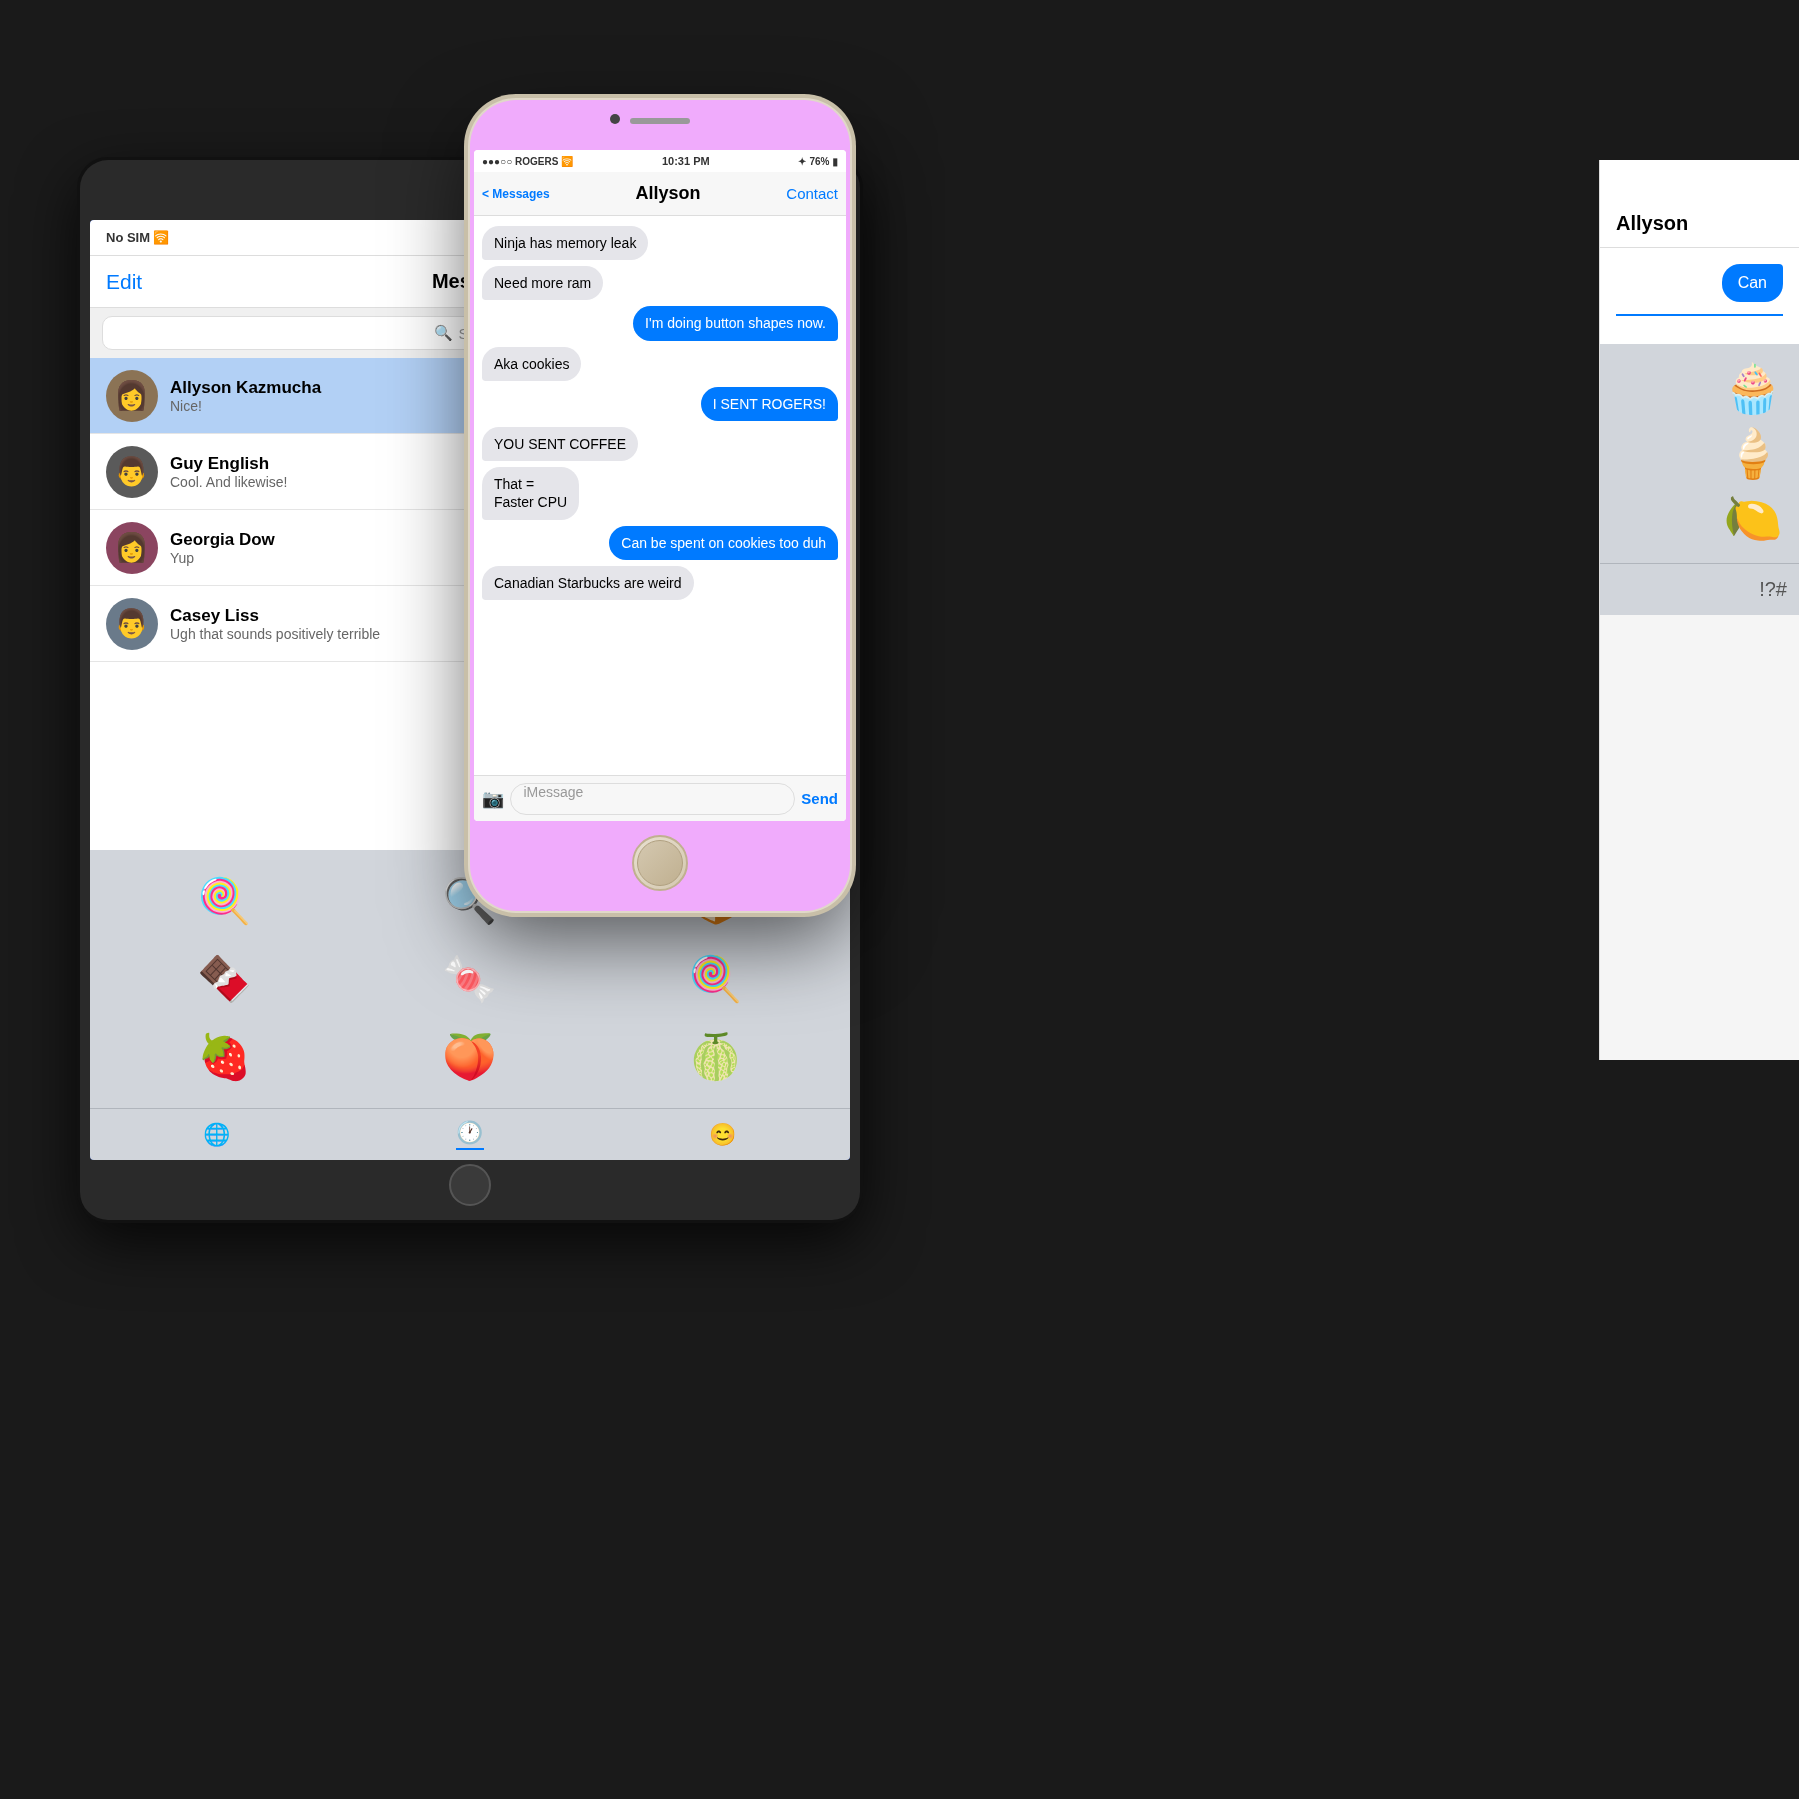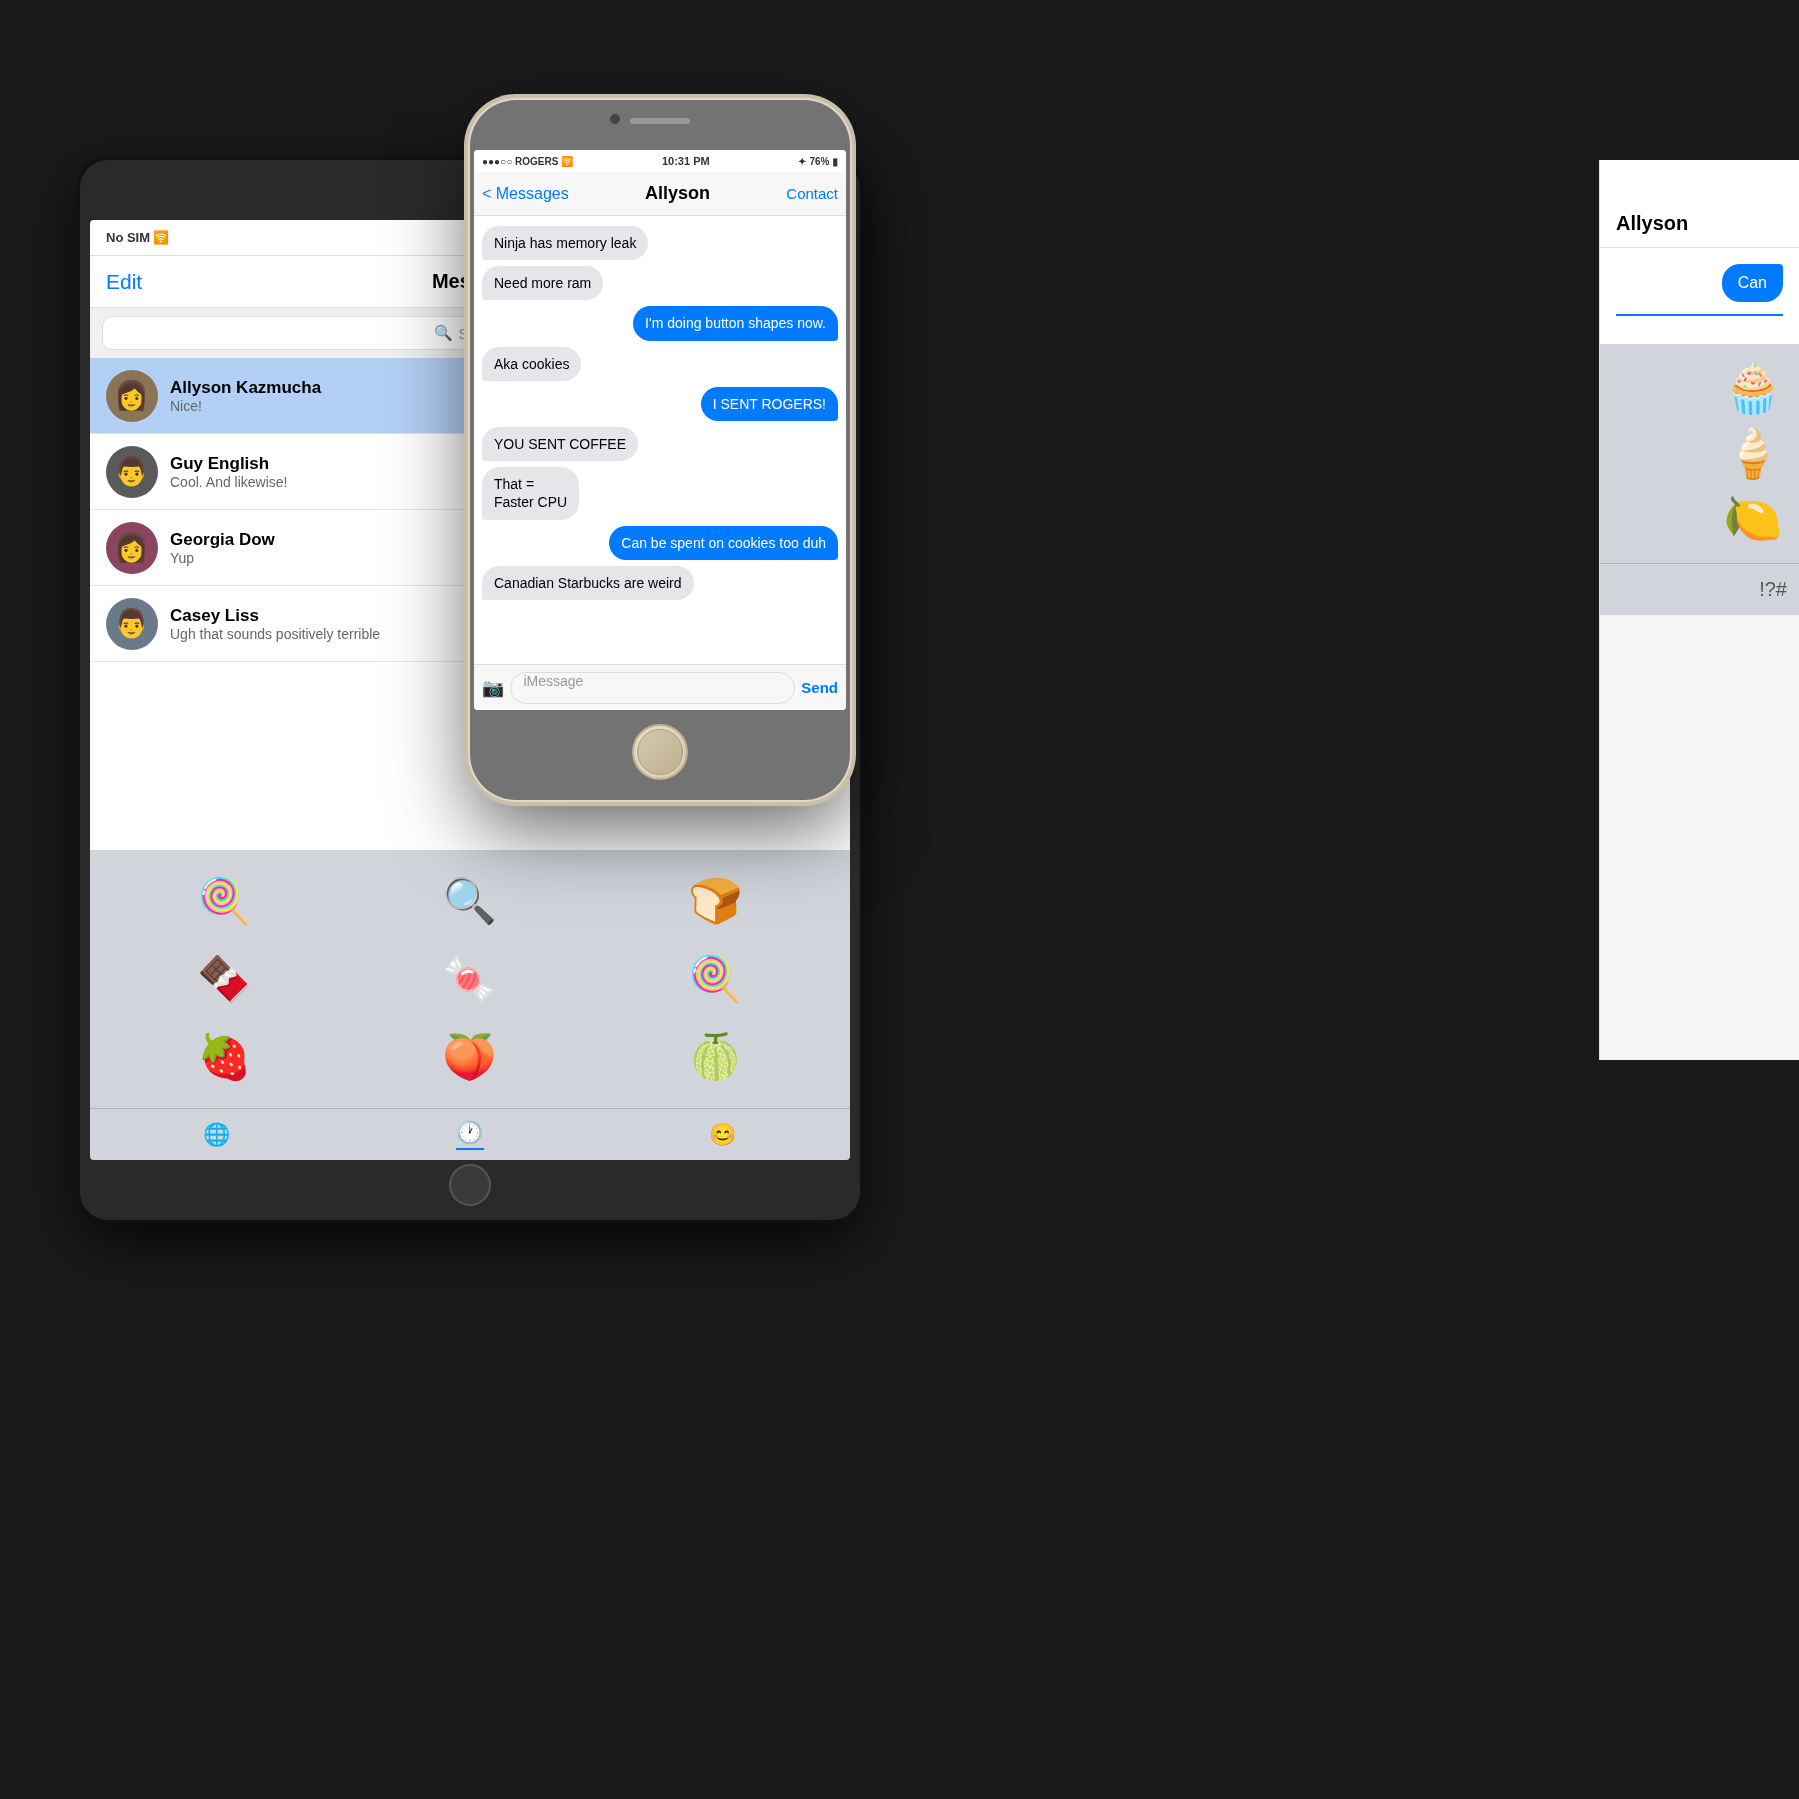--- a/index.html
+++ b/index.html
@@ -205,22 +205,22 @@
       border-bottom: 2px solid #007aff;
       padding-bottom: 2px;
     }
 
     
     .iphone {
       position: absolute;
       left: 470px;
       top: 100px;
       width: 380px;
-      height: 700px;
-      background: #737373;
+      height: 811px;
+      background: #f0abfc;
       border-radius: 46px;
       box-shadow: 0 0 0 2px #e0d8c8, 0 0 0 6px #c8bfa8, 0 30px 80px rgba(0,0,0,0.6);
       z-index: 10;
     }
     .iphone-speaker {
       position: absolute;
       top: 18px;
       left: 50%;
       transform: translateX(-50%);
       width: 60px;
@@ -292,24 +292,25 @@
       height: 44px;
       background: #f7f7f7;
       border-bottom: 1px solid #ddd;
       display: flex;
       align-items: center;
       padding: 0 8px;
       flex-shrink: 0;
     }
     .iphone-nav-back {
       color: #007aff;
-      font-size: 16px;
+      font-size: 12px;
       display: flex;
       align-items: center;
       gap: 2px;
+      font-weight: bold;
     }
     .iphone-nav-title {
       flex: 1;
       text-align: center;
       font-size: 18px;
       font-weight: 600;
       color: #000;
     }
     .iphone-nav-contact {
       color: #007aff;

